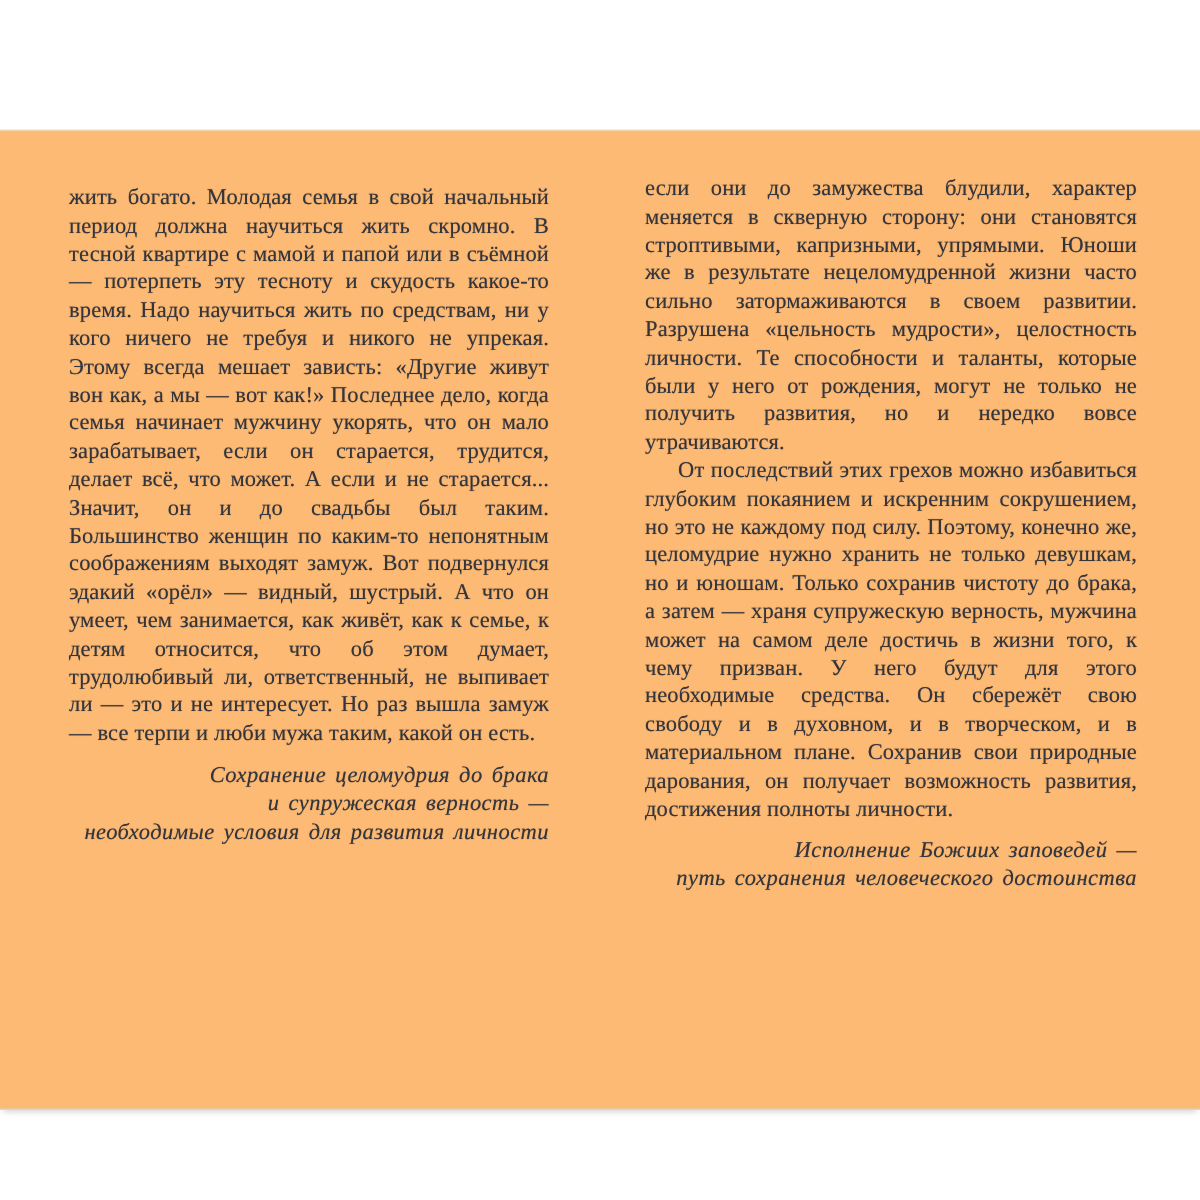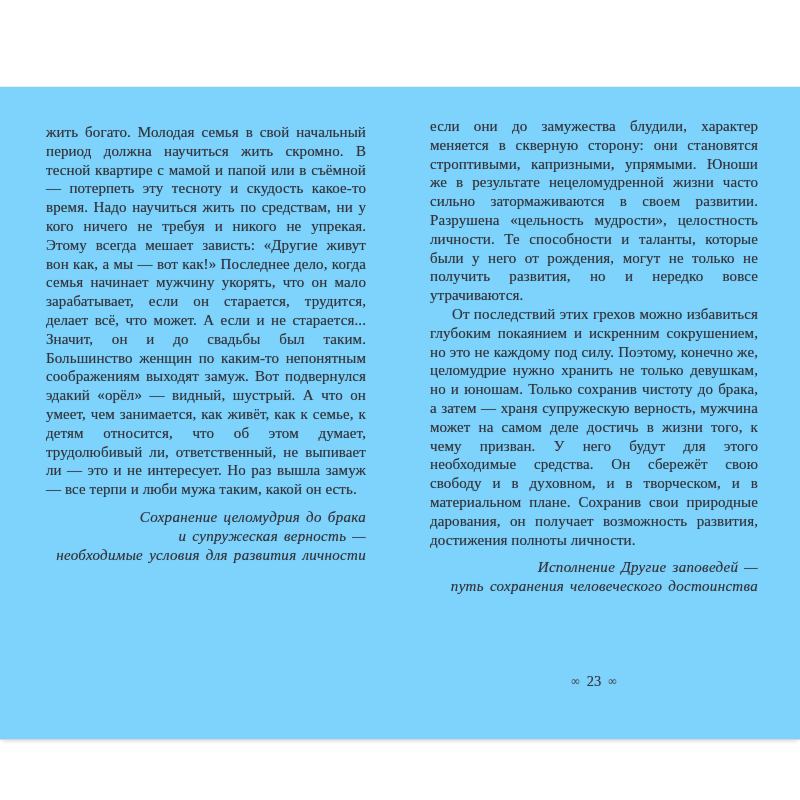--- a/index.html
+++ b/index.html
@@ -17,21 +17,21 @@
     height: 800px;
     background: #ffffff;
   }
   
   .spread {
     position: absolute;
     left: 0;
     top: 86px;
     width: 800px;
     height: 652px;
-    background: #7dd3fc;
+    background: #fdba74;
     border-top: 1px solid #ededec;
     border-bottom: 1px solid #d6d6d4;
     box-shadow: 0 3px 4px -2px rgba(0,0,0,0.16);
   }
   .page {
     position: absolute;
     color: #34343b;
   }
   .page-left  { left: 46px;  top: 36px; width: 320px; height: 600px; }
   .page-right { left: 430px; top: 30px; width: 328px; height: 606px; }
@@ -85,22 +85,19 @@
           <p class="heading">Сохранение целомудрия до брака
 и супружеская верность —
 необходимые условия для развития личности</p>
         </div>
     </div>
 
     <div class="page page-right">
       <div class="textcol">
           <p class="paragraph">если они до замужества блудили, характер меняется в скверную сторону: они становятся строптивыми, капризными, упрямыми. Юноши же в результате нецеломудренной жизни часто сильно затормаживаются в своем развитии. Разрушена «цельность мудрости», целостность личности. Те способности и таланты, которые были у него от рождения, могут не только не получить развития, но и нередко вовсе утрачиваются.</p>
           <p class="paragraph indent">От последствий этих грехов можно избавиться глубоким покаянием и искренним сокрушением, но это не каждому под силу. Поэтому, конечно же, целомудрие нужно хранить не только девушкам, но и юношам. Только сохранив чистоту до брака, а затем — храня супружескую верность, мужчина может на самом деле достичь в жизни того, к чему призван. У него будут для этого необходимые средства. Он сбережёт свою свободу и в духовном, и в творческом, и в материальном плане. Сохранив свои природные дарования, он получает возможность развития, достижения полноты личности.</p>
-          <p class="heading">Исполнение Другие заповедей —
+          <p class="heading">Исполнение Божиих заповедей —
 путь сохранения человеческого достоинства</p>
         </div>
-      <div class="pagenum">
-        <span class="orn">∞</span><span class="num">23</span><span class="orn">∞</span>
-      </div>
     </div>
 
   </div>
 </div>
 
 </body></html>

